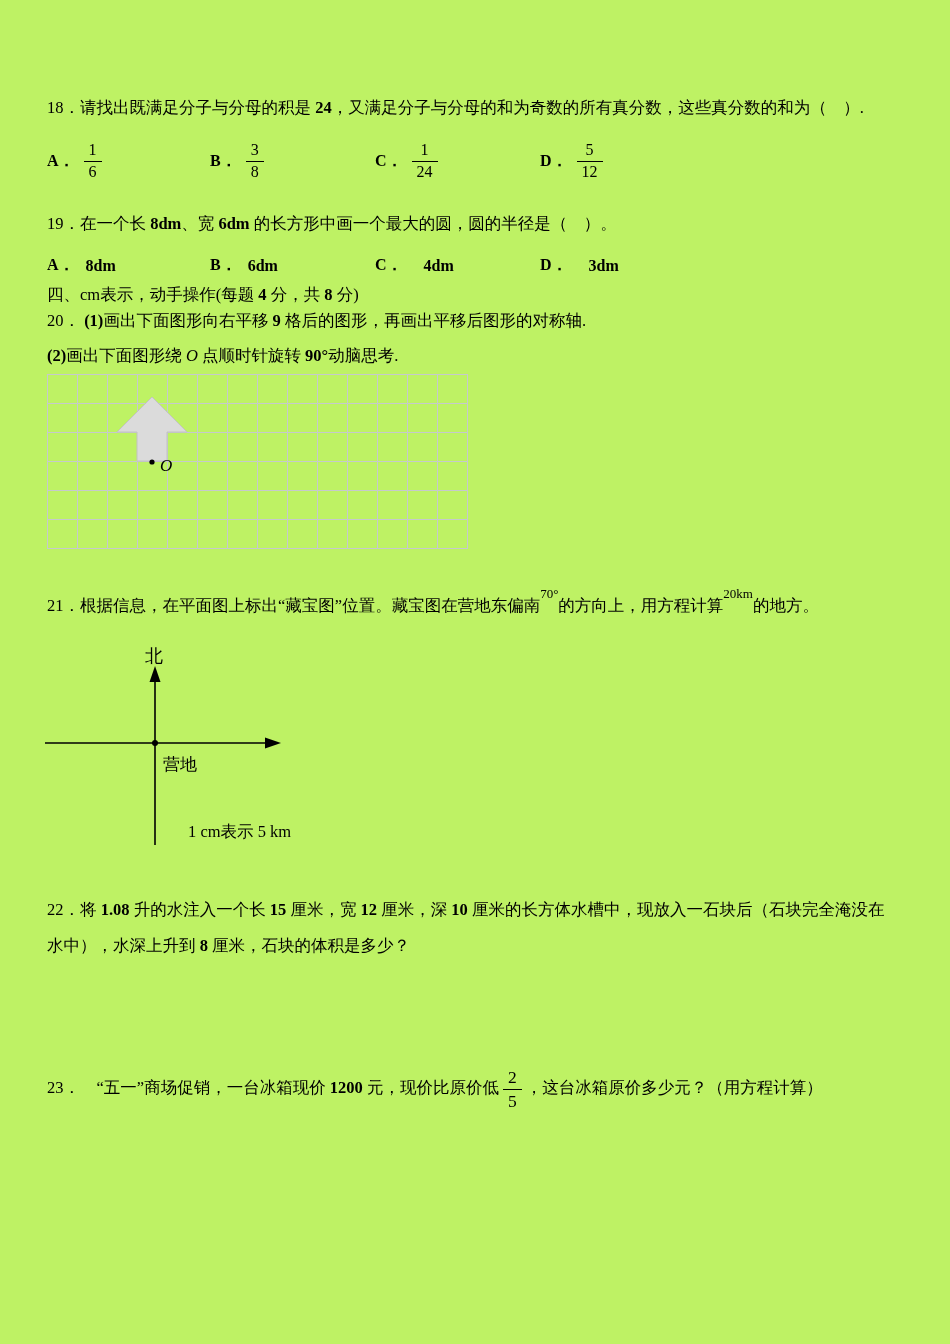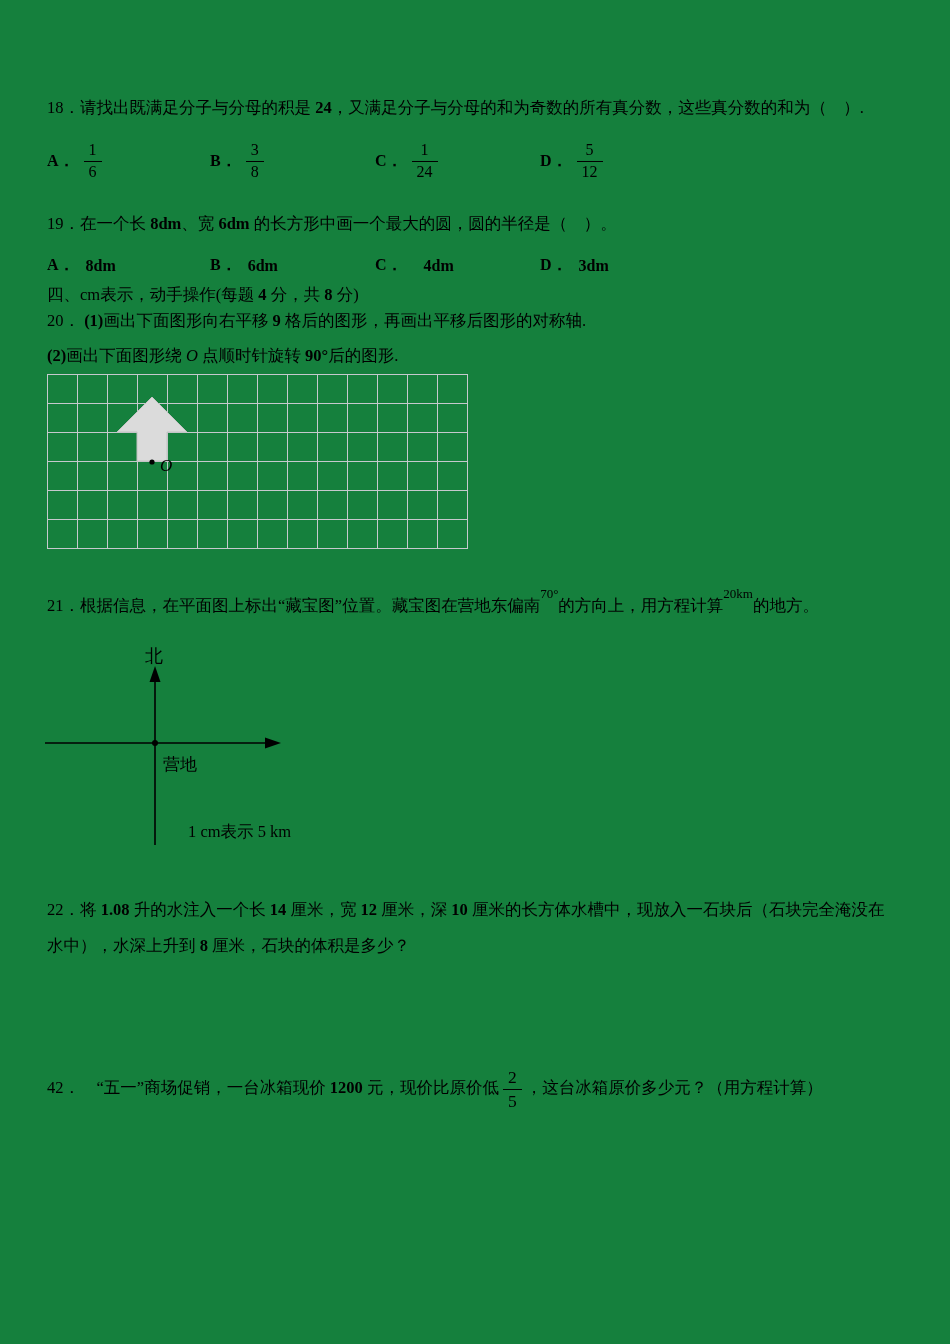--- a/index.html
+++ b/index.html
@@ -1,17 +1,17 @@
 <!DOCTYPE html>
 <html><head>
 <meta charset="utf-8">
 <style>
   html,body{margin:0;padding:0;background:#ffffff;}
   .page{
-    position:relative;width:950px;height:1344px;background:#15803d;
+    position:relative;width:950px;height:1344px;background:#bef264;
     font-family:"Liberation Serif","DejaVu Serif",serif;color:#000;overflow:hidden;
   }
   .line{position:absolute;left:47px;margin:0;font-size:16.5px;line-height:1.25;white-space:nowrap;}
   .b{font-weight:bold;}
   .it{font-style:italic;}
   .raised{font-size:13px;position:relative;top:-13px;}
   
   .opts{position:absolute;left:47px;display:flex;align-items:center;}
   .opt{display:inline-flex;align-items:center;width:165px;}
   .opt:nth-child(1){width:163px;}
@@ -83,29 +83,29 @@
     <span class="opt">
       <span class="lab">B．</span>
       <span class="val" style="margin-left:2px">6dm</span>
     </span>
     <span class="opt">
       <span class="lab">C．</span>
       <span class="val" style="margin-left:12px">4dm</span>
     </span>
     <span class="opt">
       <span class="lab">D．</span>
-      <span class="val" style="margin-left:2px">3dm</span>
+      <span class="val" style="margin-left:12px">3dm</span>
     </span>
   </div>
 
   <p class="line" style="top:285px"><span>四、cm表示，动手操作(每题 </span><span class="b">4</span><span> 分，共 </span><span class="b">8</span><span> 分)</span></p>
 
   <p class="line" style="top:311px"><span>20． </span><span class="b">(1)</span><span>画出下面图形向右平移 </span><span class="b">9</span><span> 格后的图形，再画出平移后图形的对称轴.</span></p>
 
-  <p class="line" style="top:346px"><span class="b">(2)</span><span>画出下面图形绕 </span><span class="it">O</span><span> 点顺时针旋转 </span><span class="b">90°</span><span>后的图形.</span></p>
+  <p class="line" style="top:346px"><span class="b">(2)</span><span>画出下面图形绕 </span><span class="it">O</span><span> 点顺时针旋转 </span><span class="b">90°</span><span>动脑思考.</span></p>
 
   <div class="grid">
     <svg width="420" height="174" viewBox="0 0 420 174">
       <polygon points="105,23 140,58 120,58 120,87 90,87 90,58 70,58" fill="#dbdbdb" stroke="#c2c2c2" stroke-width="1"></polygon>
       <circle cx="105" cy="88" r="2.6" fill="#000"></circle>
       <text x="113" y="97" font-size="17" font-style="italic" fill="#000">O</text>
     </svg>
   </div>
 
   <p class="line" style="top:596px"><span>21．根据信息，在平面图上标出“藏宝图”位置。藏宝图在营地东偏南</span><span class="raised">70°</span><span>的方向上，用方程计算</span><span class="raised">20km</span><span>的地方。</span></p>
@@ -117,19 +117,19 @@
       <line x1="0" y1="105" x2="222" y2="105" stroke="#000" stroke-width="1.6"></line>
       <polygon points="236,105 220,99.5 220,110.5" fill="#000"></polygon>
       <circle cx="110" cy="105" r="3" fill="#000"></circle>
       <text x="100" y="24" font-size="18" fill="#000">北</text>
       <text x="118" y="132" font-size="17" fill="#000">营地</text>
       <text x="143" y="199" font-size="16.5" fill="#000">1 cm表示 5 km</text>
     </svg>
   </div>
 
 
-  <p class="line" style="top:900px"><span>22．将 </span><span class="b">1.08</span><span> 升的水注入一个长 </span><span class="b">14</span><span> 厘米，宽 </span><span class="b">12</span><span> 厘米，深 </span><span class="b">10</span><span> 厘米的长方体水槽中，现放入一石块后（石块完全淹没在</span></p>
+  <p class="line" style="top:900px"><span>22．将 </span><span class="b">1.08</span><span> 升的水注入一个长 </span><span class="b">15</span><span> 厘米，宽 </span><span class="b">12</span><span> 厘米，深 </span><span class="b">10</span><span> 厘米的长方体水槽中，现放入一石块后（石块完全淹没在</span></p>
 
   <p class="line" style="top:936px"><span>水中），水深上升到 </span><span class="b">8</span><span> 厘米，石块的体积是多少？</span></p>
 
-  <p class="line" style="top:1066px"><span>42．　“五一”商场促销，一台冰箱现价 </span><span class="b">1200</span><span> 元，现价比原价低</span><span class="frac frac-lg"><span class="num">2</span><span class="den">5</span></span><span>，这台冰箱原价多少元？（用方程计算）</span></p>
+  <p class="line" style="top:1066px"><span>23．　“五一”商场促销，一台冰箱现价 </span><span class="b">1200</span><span> 元，现价比原价低</span><span class="frac frac-lg"><span class="num">2</span><span class="den">5</span></span><span>，这台冰箱原价多少元？（用方程计算）</span></p>
 
 </div>
 
 </body></html>

